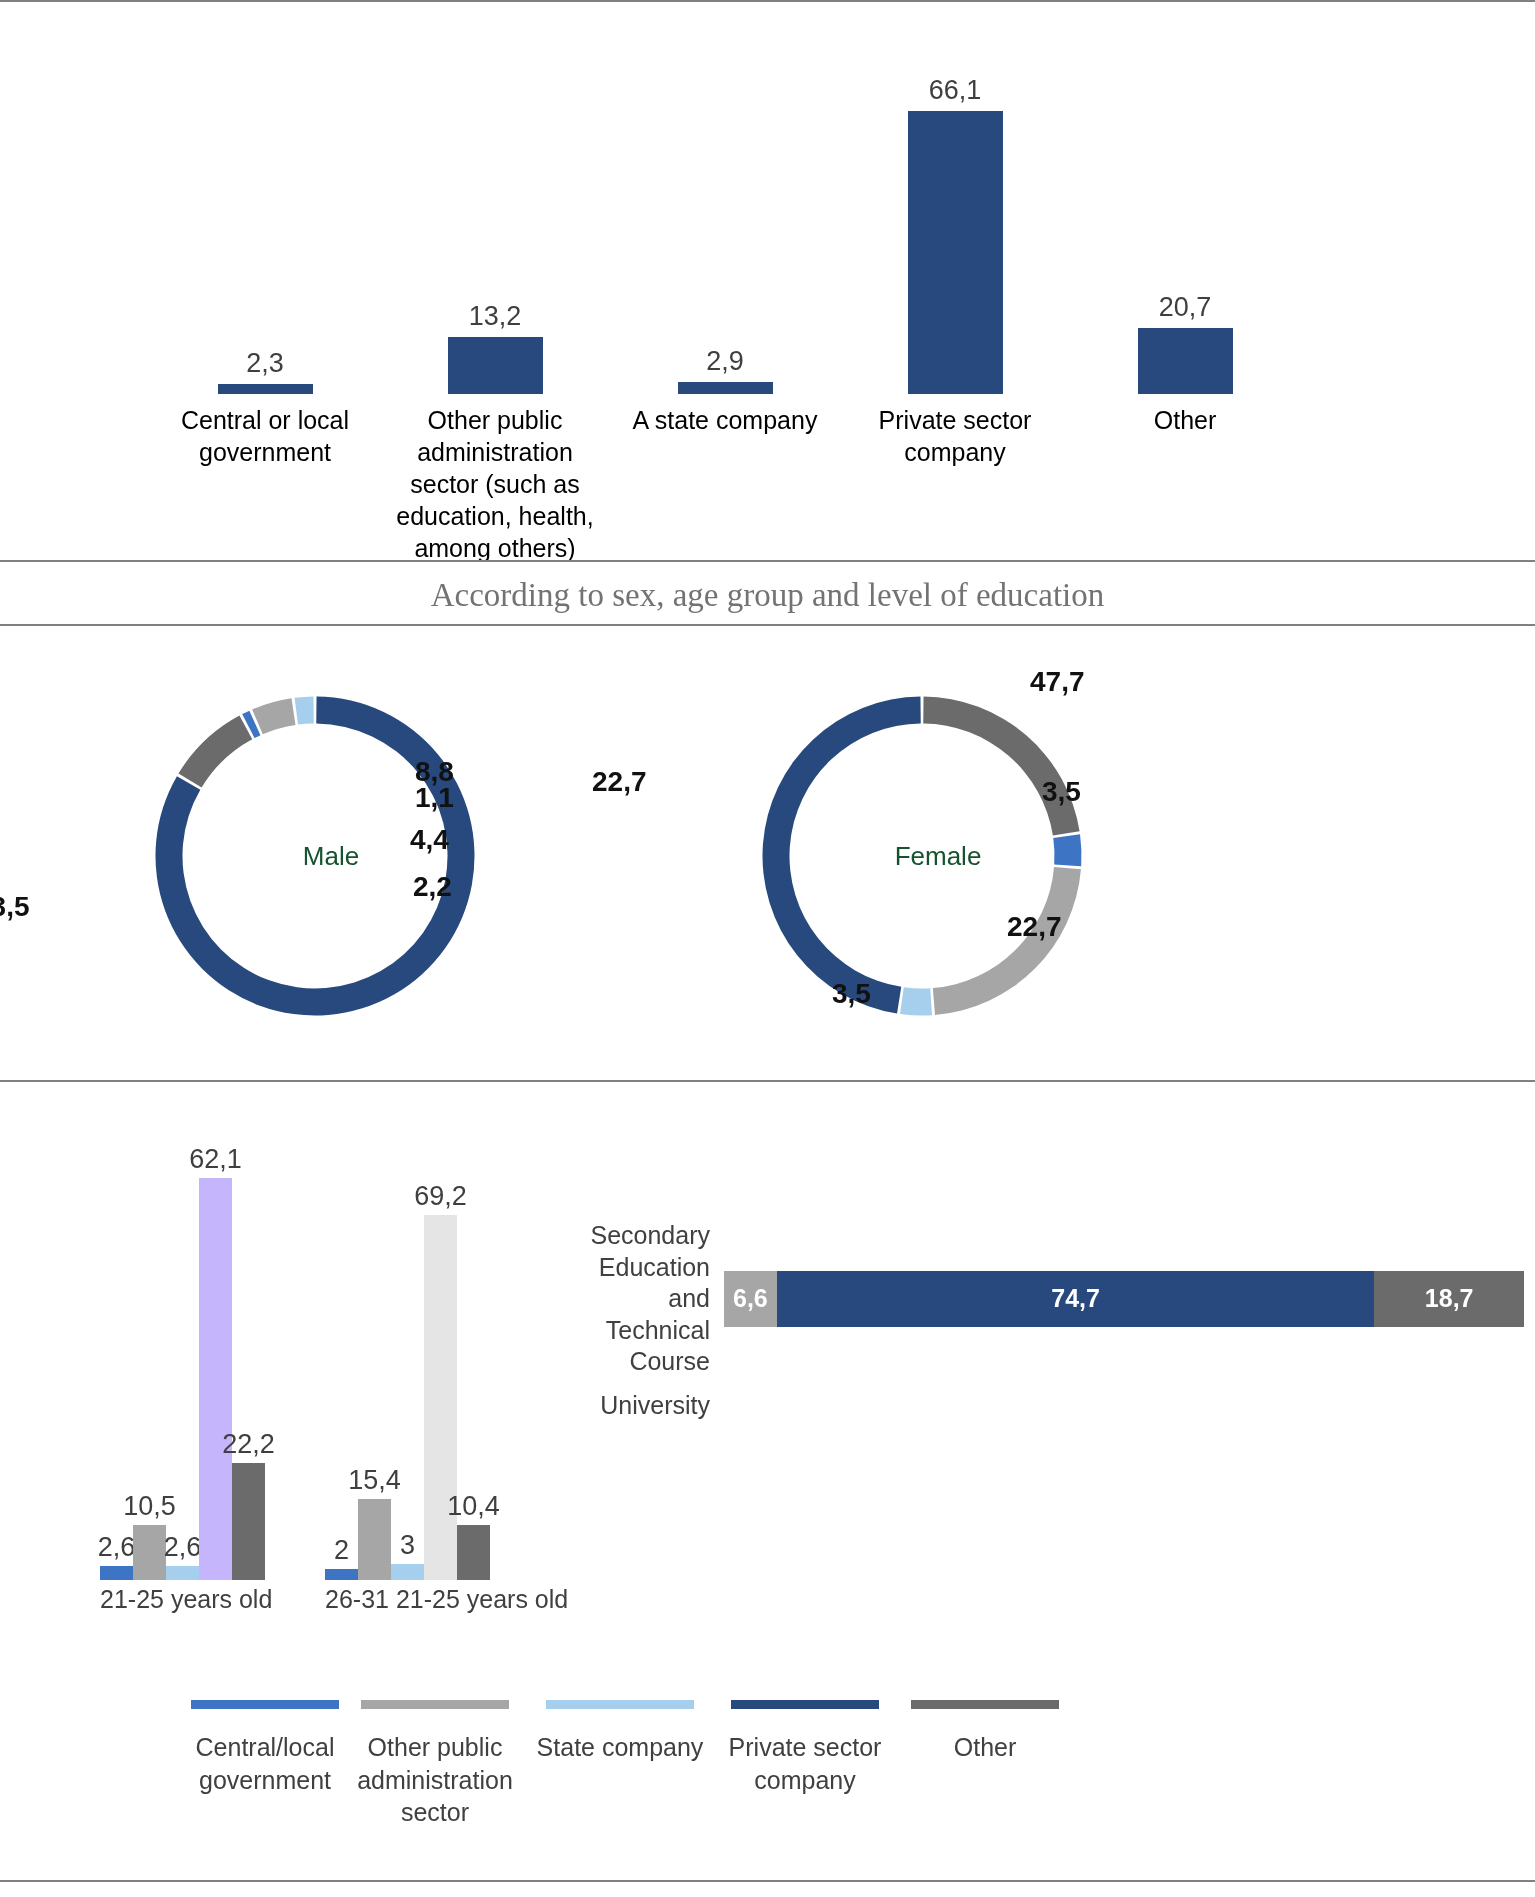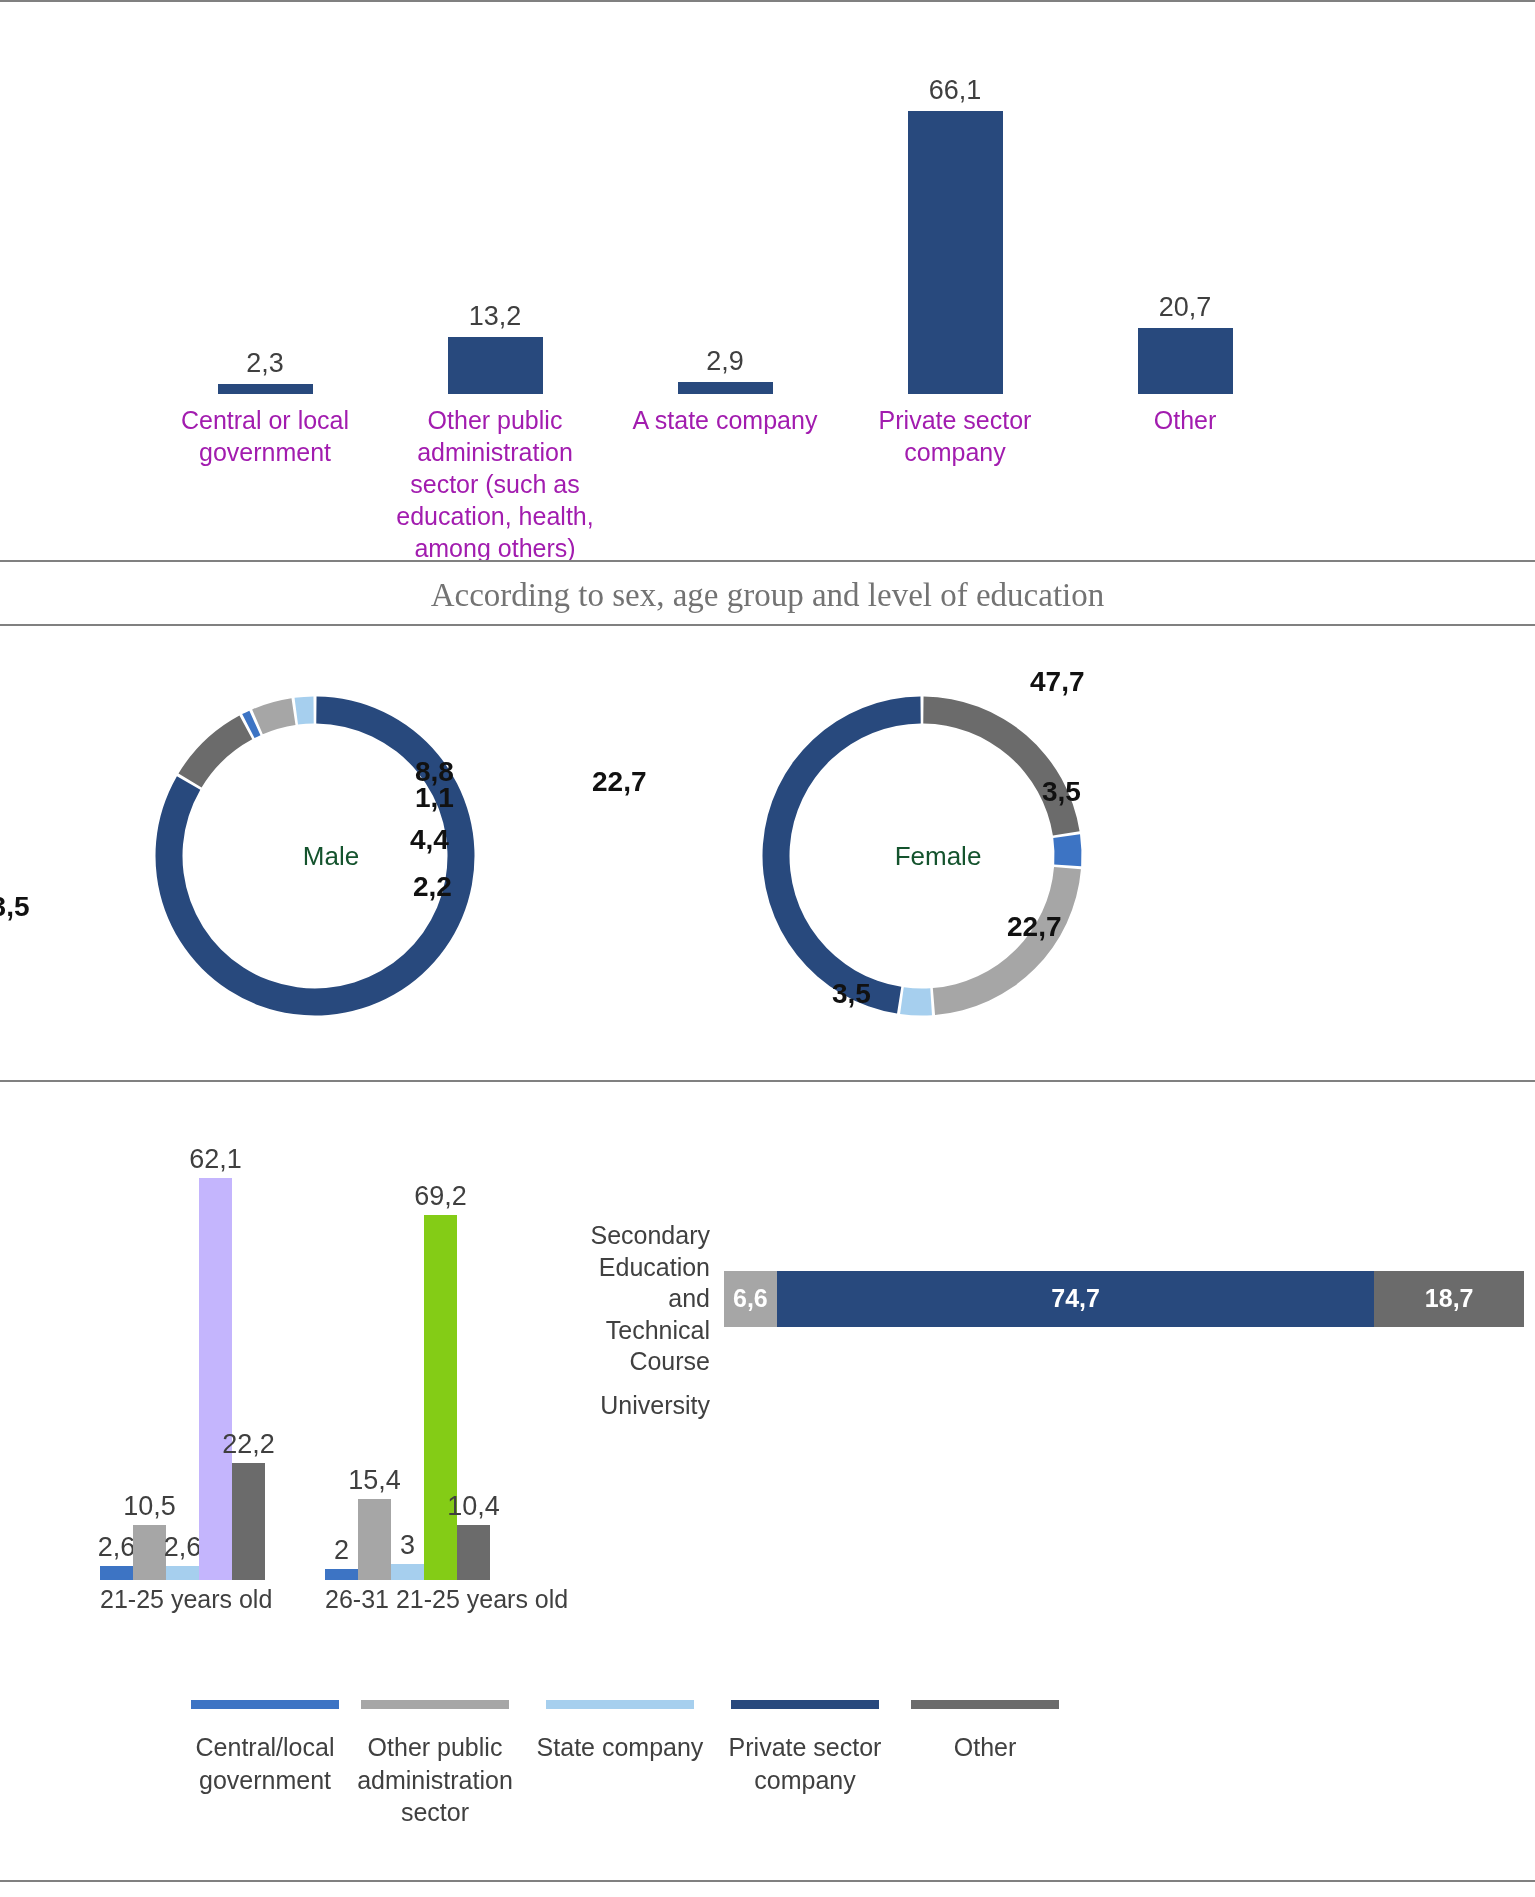--- a/index.html
+++ b/index.html
@@ -6,21 +6,21 @@
   body{width:1535px;height:1897px;position:relative;font-family:"Liberation Sans",sans-serif;color:#404040;overflow:hidden;}
   .page{position:absolute;inset:0;}
 
   .hrule{position:absolute;left:0;width:1535px;height:2px;background:#808080;}
 
   
   #sec-bars{position:absolute;left:0;top:0;width:1535px;height:560px;}
   .vbar-group{position:absolute;bottom:166px;width:230px;display:flex;flex-direction:column;align-items:center;}
   .vbar-val{font-size:27px;color:#3f3f3f;margin-bottom:7px;line-height:1;}
   .vbar{width:95px;background:#28497d;}
-  .vbar-lbl{position:absolute;top:0;width:230px;text-align:center;font-size:25px;color:#a21caf;line-height:1.28;}
+  .vbar-lbl{position:absolute;top:0;width:230px;text-align:center;font-size:25px;color:#000000;line-height:1.28;}
 
   
   #sec-title{position:absolute;left:0;top:566px;width:1535px;height:58px;display:flex;align-items:center;justify-content:center;}
   #sec-title span{font-family:"Liberation Serif",serif;font-size:33px;color:#737373;}
 
   
   #sec-donuts{position:absolute;left:0;top:628px;width:1535px;height:452px;}
   .donut-wrap{position:absolute;top:28px;width:420px;height:400px;}
   .donut-center{position:absolute;left:16px;top:0;width:100%;height:100%;display:flex;align-items:center;justify-content:center;font-size:26px;color:#14532d;pointer-events:none;}
   .dlabel{position:absolute;font-size:28px;font-weight:bold;color:#111;white-space:nowrap;}
@@ -145,21 +145,21 @@
           <div class="bars">
             <div class="gbar" style="height: 10.5556px; background: rgb(61, 116, 196);">
               <span class="v">2</span>
             </div>
             <div class="gbar" style="height: 81.2778px; background: rgb(166, 166, 166);">
               <span class="v">15,4</span>
             </div>
             <div class="gbar" style="height: 15.8333px; background: rgb(166, 207, 238);">
               <span class="v">3</span>
             </div>
-            <div class="gbar" style="height: 365.222px; background: #84cc16;">
+            <div class="gbar" style="height: 365.222px; background: #e5e5e5;">
               <span class="v">69,2</span>
             </div>
             <div class="gbar" style="height: 54.8889px; background: rgb(107, 107, 107);">
               <span class="v">10,4</span>
             </div>
           </div>
           <div class="grp-lbl">26-31 21-25 years old</div>
         </div>
       </div>
     <div class="stack-chart">

